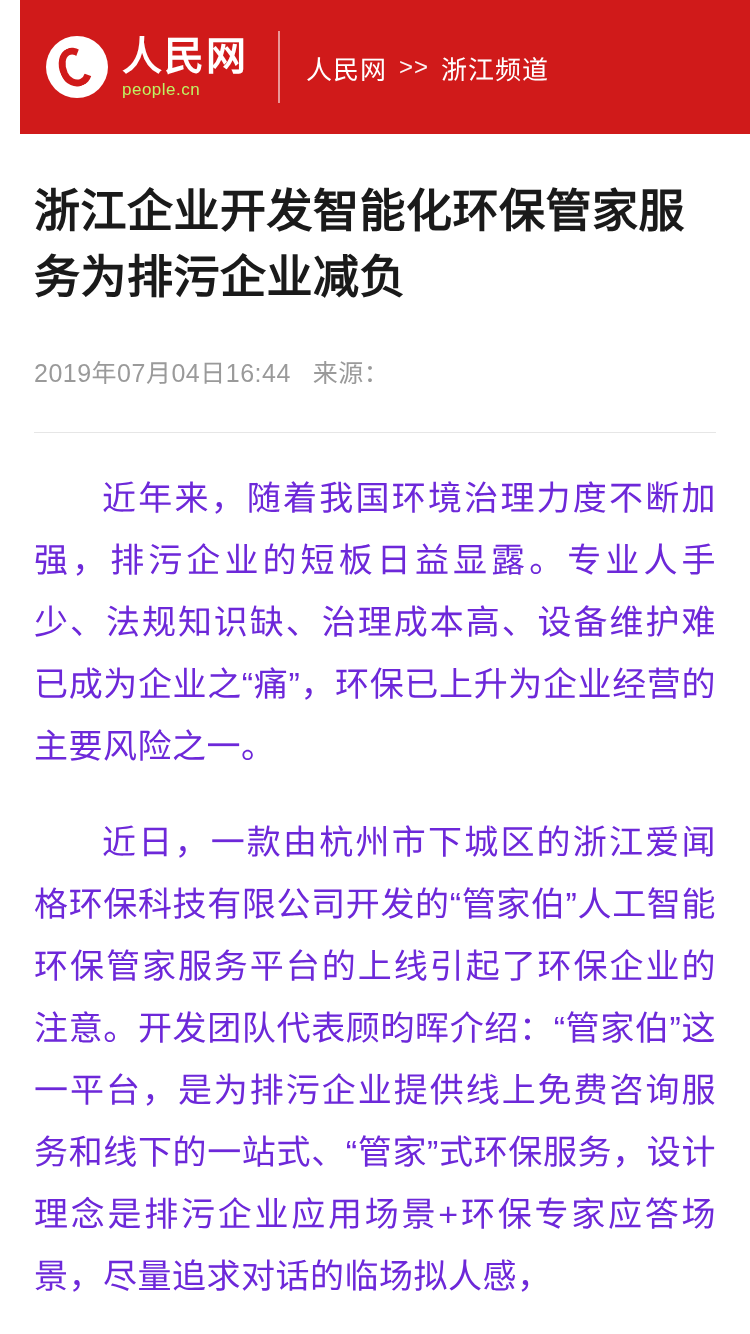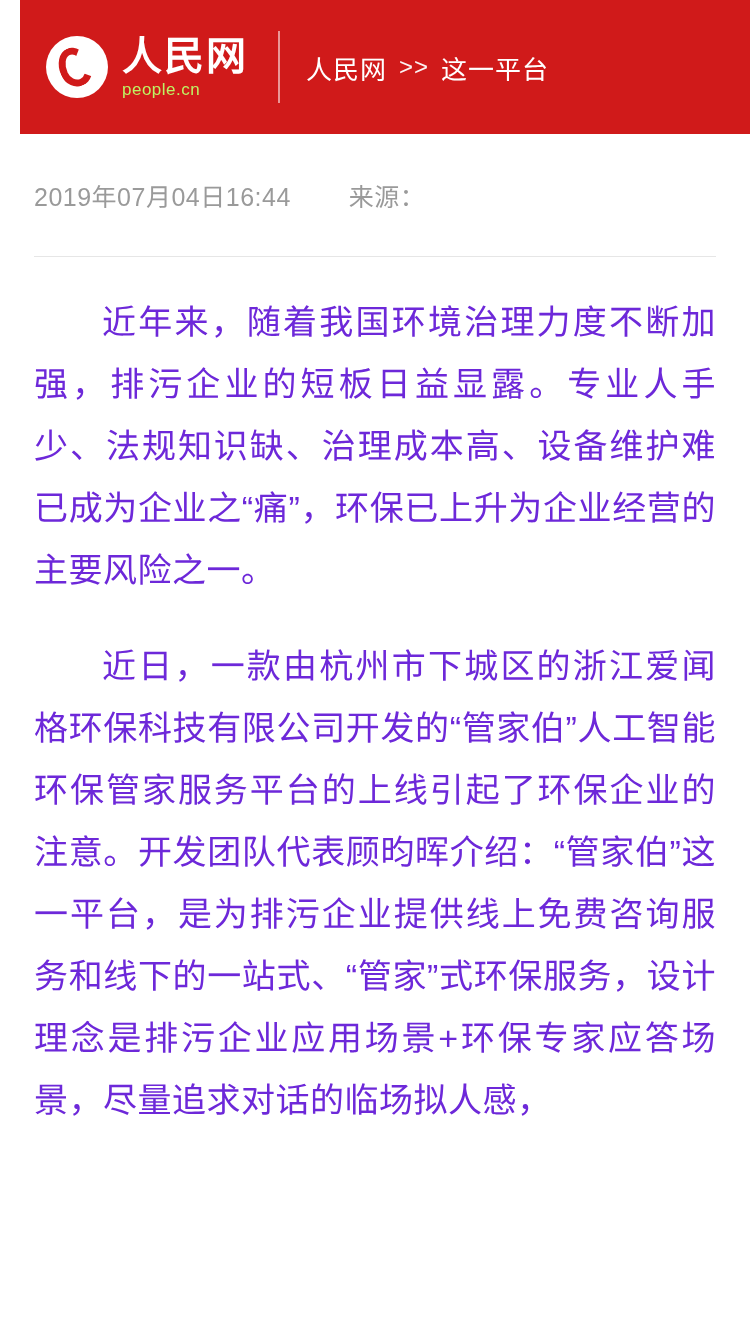--- a/index.html
+++ b/index.html
@@ -114,21 +114,20 @@
   }
   .meta {
     margin-top: 46px;
     color: #9a9a9a;
     font-size: 25px;
     line-height: 34px;
     letter-spacing: 0.5px;
     display: flex;
     flex-wrap: wrap;
     align-items: baseline;
-    gap: 36px;
   }
   .meta .date { margin-right: 22px; }
   .meta .source-label { margin-right: 6px; }
   .hr {
     margin-top: 42px;
     height: 1px;
     background: #e6e6e6;
     width: 100%;
   }
   .body {
@@ -152,25 +151,26 @@
     <div class="logo-mark"></div>
     <div class="logo-text">
       <div class="logo-cn">人民网</div>
       <div class="logo-en">people.cn</div>
     </div>
   </div>
   <div class="header-divider"></div>
   <div class="breadcrumb">
     <a href="#">人民网</a>
     <span class="sep">&gt;&gt;</span>
-    <a href="#">这一平台</a>
+    <a href="#">浙江频道</a>
   </div>
 </div>
 
 <div class="article">
+  <h1 class="title">浙江企业开发智能化环保管家服务为排污企业减负</h1>
 
   <div class="meta">
     <span class="date">2019年07月04日16:44</span>
     <span class="source-label">来源：</span>
   </div>
 
   <div class="hr"></div>
 
   <div class="body">
     <p>近年来，随着我国环境治理力度不断加强，排污企业的短板日益显露。专业人手少、法规知识缺、治理成本高、设备维护难已成为企业之“痛”，环保已上升为企业经营的主要风险之一。</p>

